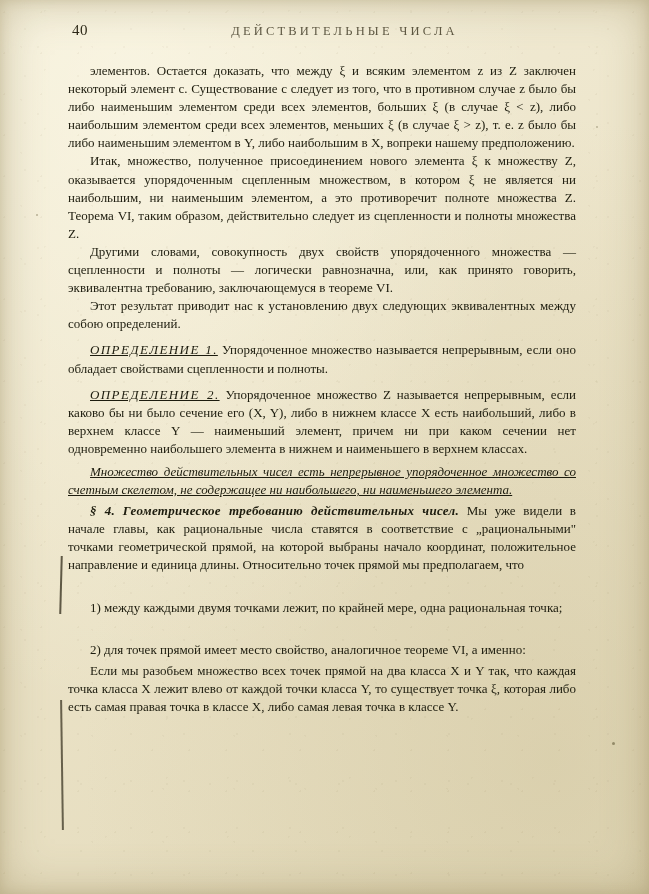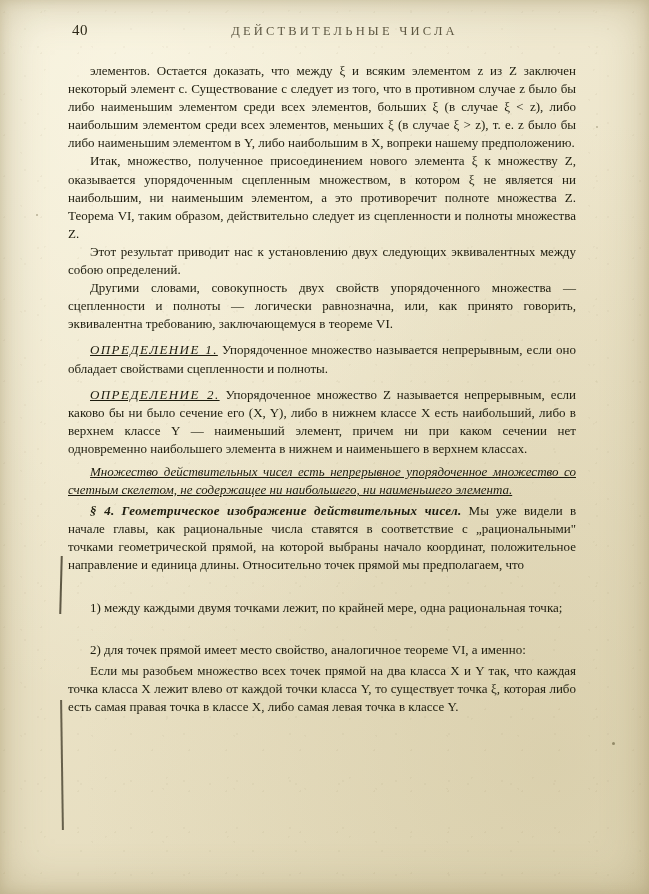--- a/index.html
+++ b/index.html
@@ -174,42 +174,42 @@
 
   <div class="header">
     <div class="folio">40</div>
     <div class="running-head">ДЕЙСТВИТЕЛЬНЫЕ ЧИСЛА</div>
   </div>
 
   <div class="body-col">
 
     <p class="indent">элементов. Остается доказать, что между ξ и всяким элементом z из Z заключен некоторый элемент c. Существование c следует из того, что в противном случае z было бы либо наименьшим элементом среди всех элементов, больших ξ (в случае ξ &lt; z), либо наибольшим элементом среди всех элементов, меньших ξ (в случае ξ &gt; z), т. е. z было бы либо наименьшим элементом в Y, либо наибольшим в X, вопреки нашему предположению.</p>
     <p class="indent">Итак, множество, полученное присоединением нового элемента ξ к множеству Z, оказывается упорядоченным сцепленным множеством, в котором ξ не является ни наибольшим, ни наименьшим элементом, а это противоречит полноте множества Z. Теорема VI, таким образом, действительно следует из сцепленности и полноты множества Z.</p>
+    <p class="indent">Другими словами, совокупность двух свойств упорядоченного множества — сцепленности и полноты — логически равнозначна, или, как принято говорить, эквивалентна требованию, заключающемуся в теореме VI.</p>
     <p class="indent">Этот результат приводит нас к установлению двух следующих эквивалентных между собою определений.</p>
-    <p class="indent">Другими словами, совокупность двух свойств упорядоченного множества — сцепленности и полноты — логически равнозначна, или, как принято говорить, эквивалентна требованию, заключающемуся в теореме VI.</p>
 
     <div class="def-block">
       <p class="indent">
         <span class="def-head">ОПРЕДЕЛЕНИЕ 1.</span><span> Упорядоченное множество называется непрерывным, если оно обладает свойствами сцепленности и полноты.</span>
       </p>
     </div>
 
     <div class="def-block">
       <p class="indent">
         <span class="def-head">ОПРЕДЕЛЕНИЕ 2.</span><span> Упорядоченное множество Z называется непрерывным, если каково бы ни было сечение его (X, Y), либо в нижнем классе X есть наибольший, либо в верхнем классе Y — наименьший элемент, причем ни при каком сечении нет одновременно наибольшего элемента в нижнем и наименьшего в верхнем классах.</span>
       </p>
     </div>
 
     <div class="gap"></div>
     <p class="theorem indent">Множество действительных чисел есть непрерывное упорядоченное множество со счетным скелетом, не содержащее ни наибольшего, ни наименьшего элемента.</p>
 
     <div class="gap"></div>
     <p class="indent">
       <span class="section-head">§ 4.</span>
-      <span class="section-head">Геометрическое изображение действительных чисел.</span><span> Мы уже видели в начале главы, как рациональные числа ставятся в соответствие с „рациональными" точками геометрической прямой, на которой выбраны начало координат, положительное направление и единица длины. Относительно точек прямой мы предполагаем, что</span>
+      <span class="section-head">Геометрическое требованию действительных чисел.</span><span> Мы уже видели в начале главы, как рациональные числа ставятся в соответствие с „рациональными" точками геометрической прямой, на которой выбраны начало координат, положительное направление и единица длины. Относительно точек прямой мы предполагаем, что</span>
     </p>
 
     <p class="list-item">1) между каждыми двумя точками лежит, по крайней мере, одна рациональная точка;</p>
     <p class="list-item">2) для точек прямой имеет место свойство, аналогичное теореме VI, а именно:</p>
 
     <div class="gap"></div>
     <p class="indent">Если мы разобьем множество всех точек прямой на два класса X и Y так, что каждая точка класса X лежит влево от каждой точки класса Y, то существует точка ξ, которая либо есть самая правая точка в классе X, либо самая левая точка в классе Y.</p>
 
   </div>
 

